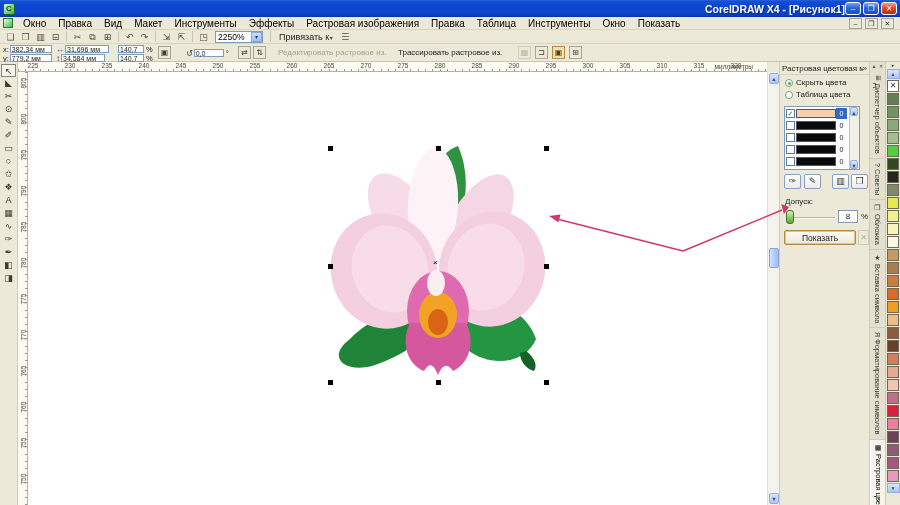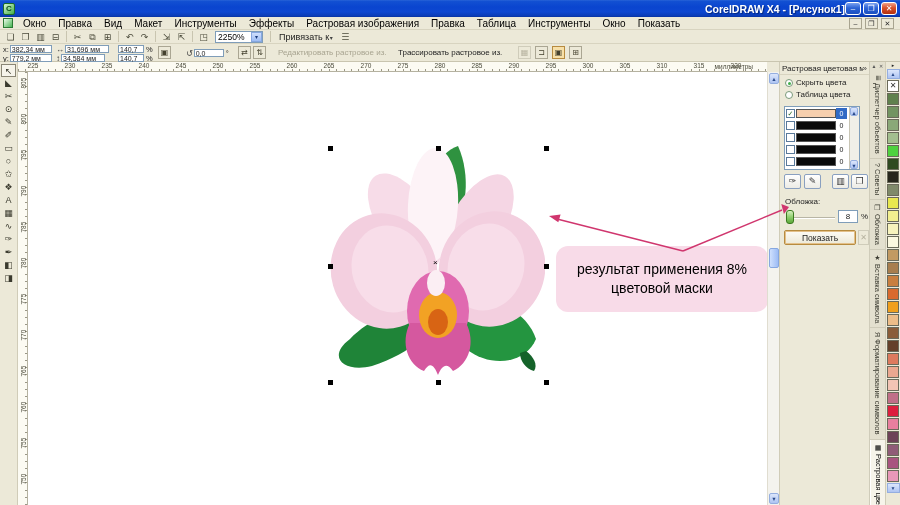--- a/index.html
+++ b/index.html
@@ -315,24 +315,20 @@
         <div class="handle" style="left: 408px; top: 74px;"></div>
         <div class="handle" style="left: 516px; top: 74px;"></div>
         <div class="handle" style="left: 300px; top: 192px;"></div>
         <div class="handle" style="left: 516px; top: 192px;"></div>
         <div class="handle" style="left: 300px; top: 308px;"></div>
         <div class="handle" style="left: 408px; top: 308px;"></div>
         <div class="handle" style="left: 516px; top: 308px;"></div>
       </div>
     <div class="center-x" style="left:405px; top:186px;">×</div>
 
-    <div class="callout">
-      <span>результат применения 8%</span>
-      <span>цветовой маски</span>
-    </div>
   </div>
 
   <div class="vscroll">
     <div class="sc-btn" style="top:1px;">▲</div>
     <div class="sc-thumb" style="top:176px;"></div>
     <div class="sc-btn" style="bottom:1px;">▼</div>
   </div>
 
   <div class="docker">
     <div class="dk-head">
@@ -377,21 +373,21 @@
         </div>
       <div class="lsb">
         <div class="sc-btn" style="top:0;">▲</div>
         <div class="sc-btn" style="bottom:0; top:auto;">▼</div>
       </div>
     </div>
     <div class="dk-btn" style="left:4px; top:112px;">✑</div>
     <div class="dk-btn" style="left:24px; top:112px;">✎</div>
     <div class="dk-btn" style="left:52px; top:112px;">▥</div>
     <div class="dk-btn" style="left:71px; top:112px;">❐</div>
-    <div class="dk-lab">Обложка:</div>
+    <div class="dk-lab">Допуск:</div>
     <div class="slider-track"></div>
     <div class="slider-handle"></div>
     <div class="tol-input">8</div>
     <div class="tol-pct">%</div>
     <div class="apply-btn">Показать</div>
     <div class="trash-btn">✕</div>
   </div>
 
   <div class="tabstrip">
     <div class="ts-top">

